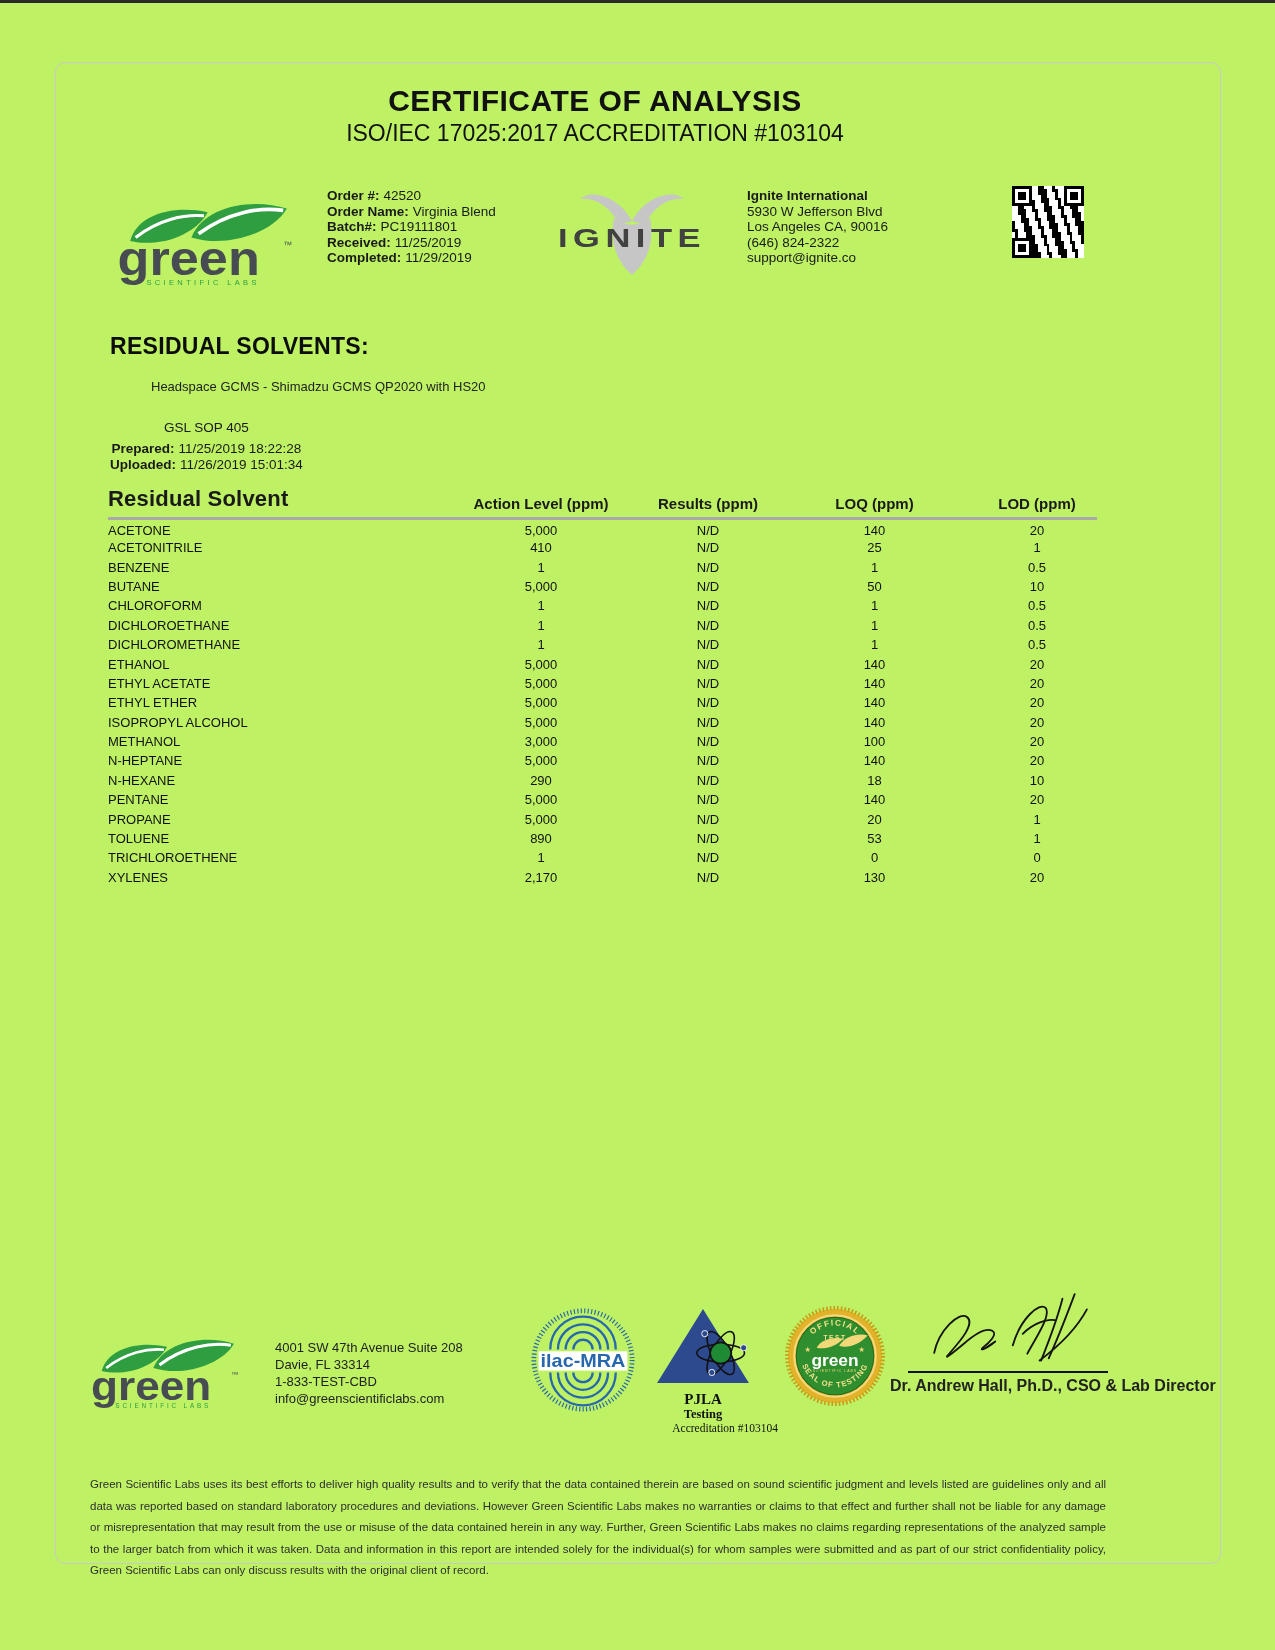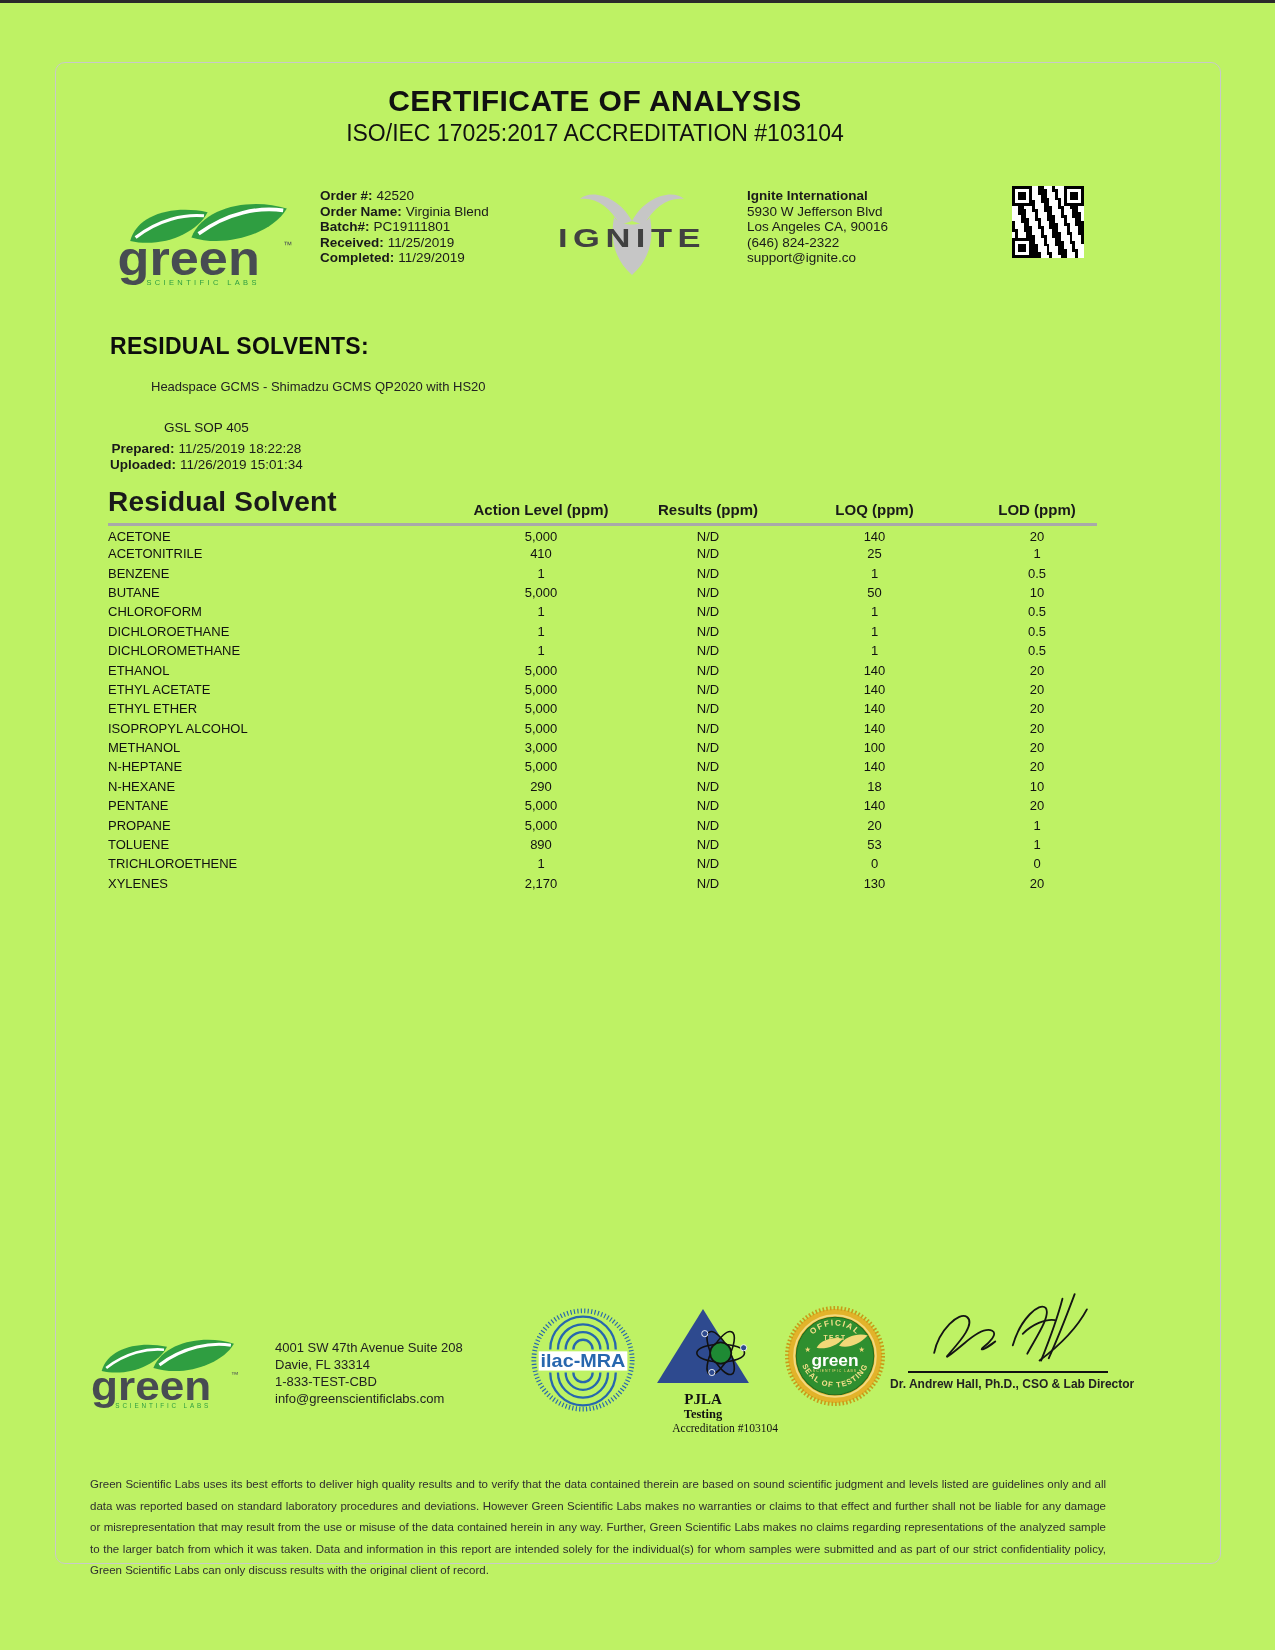--- a/index.html
+++ b/index.html
@@ -16,59 +16,59 @@
     border:1px solid #c9c9c9; border-radius:10px;
   }
 
   .title-block { position:absolute; left:80px; top:84px; width:1030px; text-align:center; }
   .doc-title { font-size:30px; font-weight:bold; letter-spacing:0.5px; line-height:34px; color:#111; }
   .doc-subtitle { font-size:23px; font-weight:normal; line-height:30px; color:#111; }
 
   .header-logo { position:absolute; left:113px; top:196px; width:182px; height:90px; }
   .footer-logo { position:absolute; left:88px; top:1333px; width:152px; height:76px; }
 
-  .order-info { position:absolute; left:320px; top:188px; font-size:13.5px; line-height:15.6px; }
+  .order-info { position:absolute; left:327px; top:188px; font-size:13.5px; line-height:15.6px; }
   .client-info { position:absolute; left:747px; top:188px; font-size:13.5px; line-height:15.6px; }
   .info-line .lbl { font-weight:bold; margin-right:4px; }
 
   .ignite-logo { position:absolute; left:552px; top:187px; width:160px; height:92px; }
 
   .qr-box { position:absolute; left:1012px; top:186px; width:72px; height:72px; }
   .qr-box svg { width:72px; height:72px; display:block; }
 
   .section-heading { position:absolute; left:110px; top:333px; font-size:23px; font-weight:bold; letter-spacing:0.3px; color:#0d0d0d; }
   .method-line { position:absolute; left:110px; top:379px; font-size:13px; color:#222;margin-left:41px; }
   .sop-block { position:absolute; left:110px; top:420px; font-size:13.5px; line-height:16px;text-align:center; }
   .sop-block .first { margin-bottom:5px; }
 
   table.results { position:absolute; left:108px; top:486px; border-collapse:collapse; table-layout:fixed; width:989px; }
   table.results thead tr { border-bottom:3px solid #a9a9a9; }
   table.results th { font-weight:bold; vertical-align:bottom; padding:0 0 5px 0; text-align:center; white-space:nowrap; }
-  table.results th.c1 { font-size:28px; text-align:left; letter-spacing:0.2px;margin-top:44px; }
+  table.results th.c1 { font-size:22px; text-align:left; letter-spacing:0.2px;margin-top:44px; }
   table.results th.cn { font-size:15px; }
   table.results td { font-size:13px; height:19.4px; padding:0; text-align:center; color:#111; white-space:nowrap; }
   table.results td:first-child { text-align:left; }
   table.results tbody tr:first-child td { padding-top:3px;margin-left:12px; }
 
   .lab-address { position:absolute; left:275px; top:1339px; font-size:13px; line-height:17px; color:#222; }
 
   .seal { position:absolute; }
   .seal svg { display:block; }
   .ilac { left:530px; top:1307px; width:106px; height:106px; }
   .pjla-mark { left:650px; top:1300px; width:106px; height:92px; }
   .pjla-text { position:absolute; left:628px; top:1391px; width:150px; text-align:center; font-family:"Liberation Serif", serif; color:#111; }
   .pjla-title { font-size:15px; font-weight:bold; line-height:16px; }
   .pjla-sub { font-size:12.5px; font-weight:bold; line-height:14px; }
   .pjla-accr { font-size:11.5px; line-height:14px;text-align:right; }
   .gseal { left:784px; top:1305px; width:102px; height:102px; }
 
   .signature-block { position:absolute; left:890px; top:1288px; width:240px; }
   .sig-squiggle { position:absolute; left:35px; top:0; width:168px; height:84px; }
   .sig-rule { position:absolute; left:18px; top:83px; width:200px; border-top:2px solid #111; }
-  .sig-name { position:absolute; left:0; top:89px; width:240px; text-align:center; font-size:12px; font-weight:bold; color:#222; white-space:nowrap; }
+  .sig-name { position:absolute; left:0; top:89px; width:240px; text-align:center; font-size:16px; font-weight:bold; color:#222; white-space:nowrap; }
 
   .disclaimer { position:absolute; left:90px; top:1443px; width:1016px; font-size:11.5px; line-height:21.6px; text-align:justify; color:#2e2e2e;margin-top:31px; }
 
   svg text { font-family:"Liberation Sans", sans-serif; }
 </style>
 </head>
 <body>
 
 <div class="page">
 

